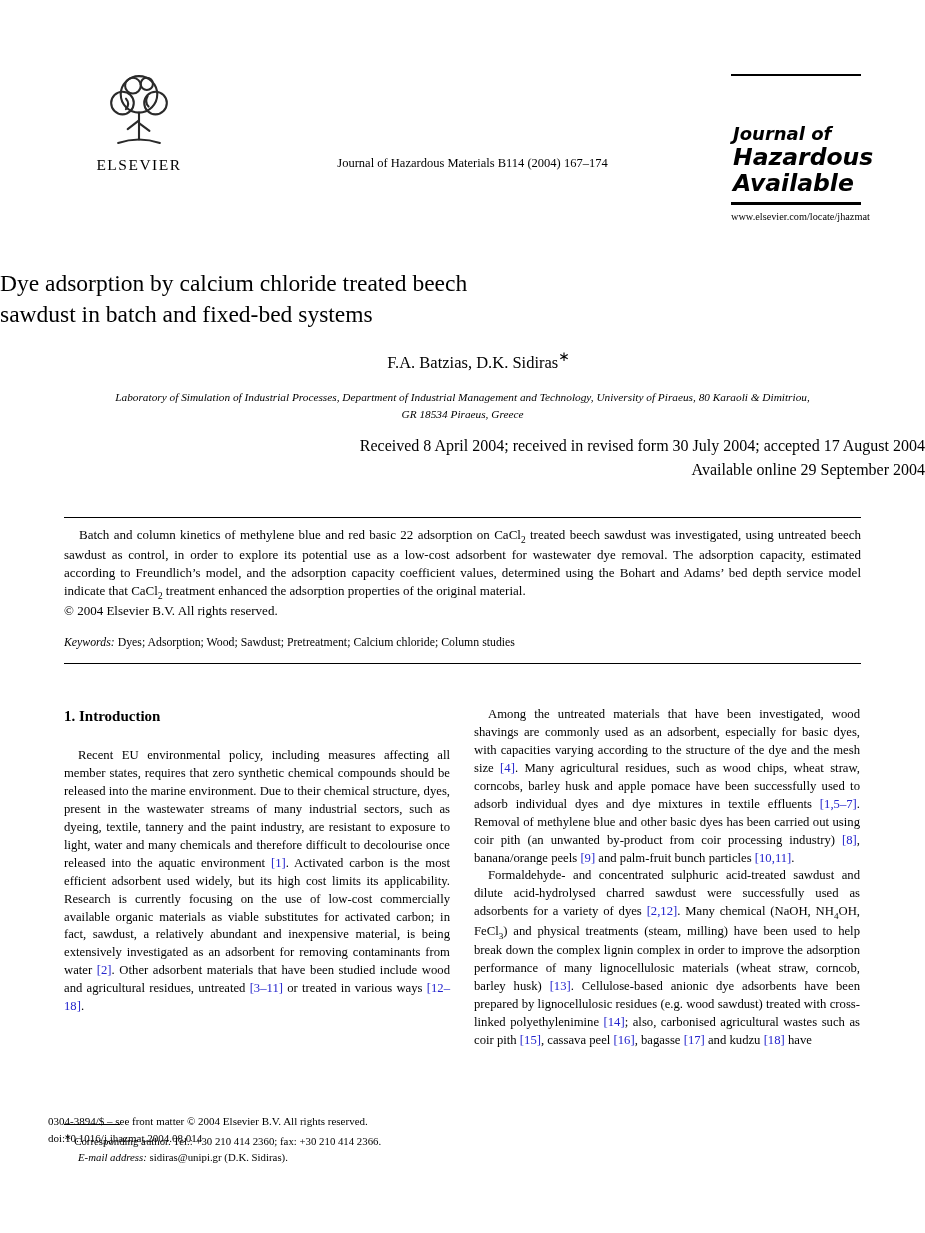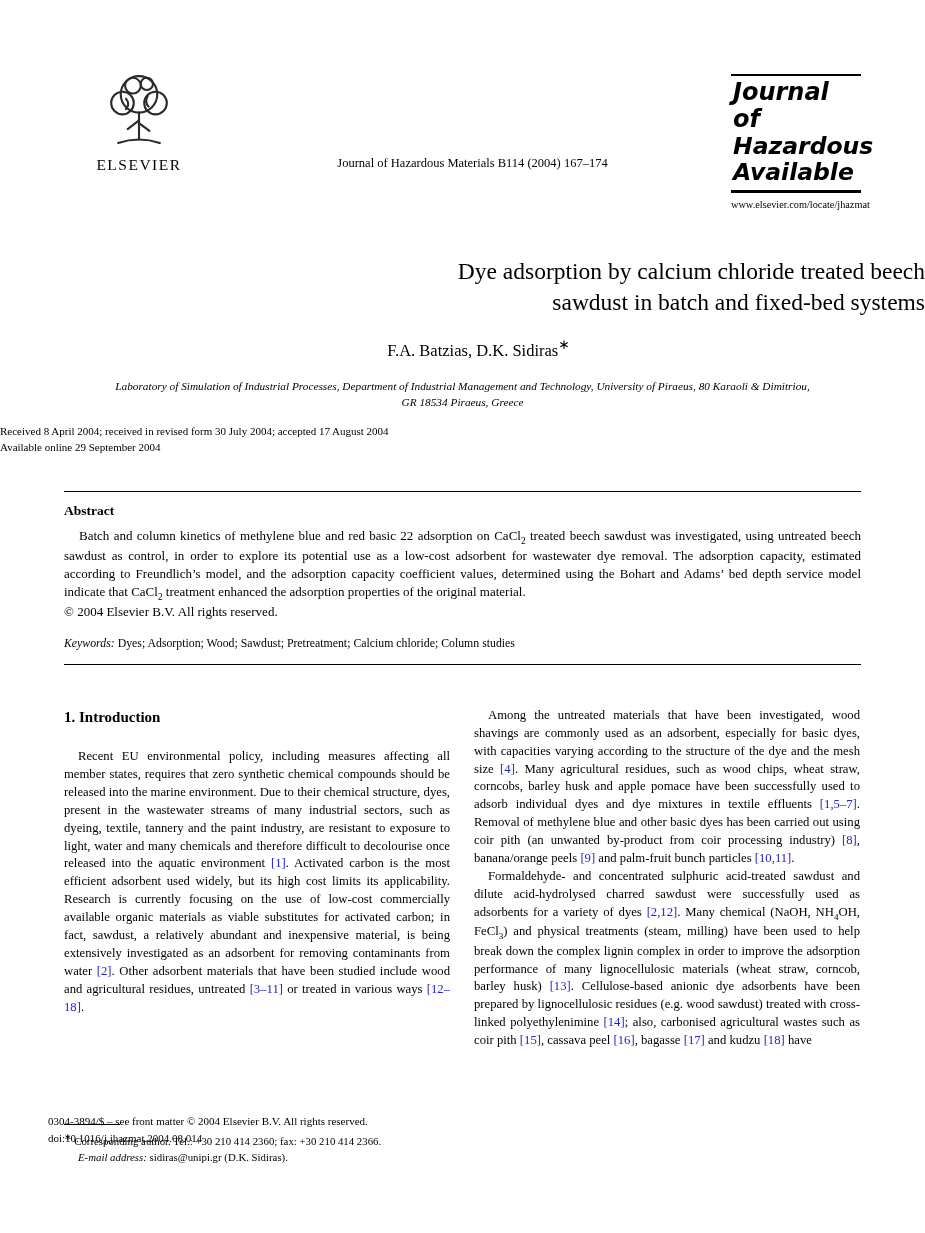--- a/index.html
+++ b/index.html
@@ -14,31 +14,31 @@
   .logo-block { width:150px; text-align:center; }
   .elsevier-word { font-size:15.5px; letter-spacing:1.5px; margin-top:2px; }
   .journal-ref { flex:1; text-align:center; font-size:12.5px; margin-top:86px; }
   .logo-right { width:130px; margin-top:4px; }
   .jlogo {
     border-top:2px solid #000; border-bottom:3.5px solid #000;
     padding:3px 2px 5px 2px;
     font-family:"DejaVu Sans", sans-serif; font-weight:bold; font-style:italic;
     line-height:1.12;
   }
-  .jlogo .l1 { font-size:24px; }
+  .jlogo .l1 { font-size:18px;margin-top:45px; }
   .jlogo .l2 { font-size:23.5px; }
   .jlogo .l3 { font-size:23.5px; }
   .jurl { font-size:10.3px; margin-top:6px; text-align:center; }
   
-  .title { text-align:right; font-weight:normal; font-size:23.5px; line-height:1.32; margin-top:46px; }
+  .title { text-align:left; font-weight:normal; font-size:23.5px; line-height:1.32; margin-top:46px; }
   .title span { display:block; }
   .authors { text-align:center; font-size:16.5px; margin-top:18px;margin-left:32px; }
   .affiliation { text-align:center; font-style:italic; font-size:11.3px; line-height:1.45; margin-top:17px; }
   .affiliation span { display:block; }
-  .received { text-align:left; font-size:11px; line-height:1.5; margin-top:12px; }
+  .received { text-align:right; font-size:16px; line-height:1.5; margin-top:12px; }
   .received span { display:block; }
   .rule { border:0; border-top:1px solid #000; margin:0 64px; }
   .rule-1 { margin-top:35px; }
   .abstract-head { font-size:13.5px; font-weight:bold; margin:11px 64px 0 64px; }
   .abstract-body { margin:8px 64px 0 64px; font-size:13px; line-height:1.37; text-align:justify; }
   .abstract-body .indent { text-indent:15px; }
   .keywords { margin:15px 64px 0 64px; font-size:11.8px; }
   .keywords .kw-label { font-style:italic;text-align:center; }
   .rule-2 { margin-top:13px; }
   
@@ -109,21 +109,20 @@
     <span>GR 18534 Piraeus, Greece</span>
   </div>
 
   <div class="received">
     <span>Received 8 April 2004; received in revised form 30 July 2004; accepted 17 August 2004</span>
     <span>Available online 29 September 2004</span>
   </div>
 
   <div class="rule rule-1"></div>
 
-  <div class="abstract-head">Abstract</div>
   <div class="abstract-body">
     <p class="indent">Batch and column kinetics of methylene blue and red basic 22 adsorption on CaCl<sub>2</sub> treated beech sawdust was investigated, using untreated beech sawdust as control, in order to explore its potential use as a low-cost adsorbent for wastewater dye removal. The adsorption capacity, estimated according to Freundlich’s model, and the adsorption capacity coefficient values, determined using the Bohart and Adams’ bed depth service model indicate that CaCl<sub>2</sub> treatment enhanced the adsorption properties of the original material.</p>
     <p>© 2004 Elsevier B.V. All rights reserved.</p>
   </div>
 
   <div class="keywords">
     <span class="kw-label">Keywords:</span>
     <span>Dyes; Adsorption; Wood; Sawdust; Pretreatment; Calcium chloride; Column studies</span>
   </div>
 

